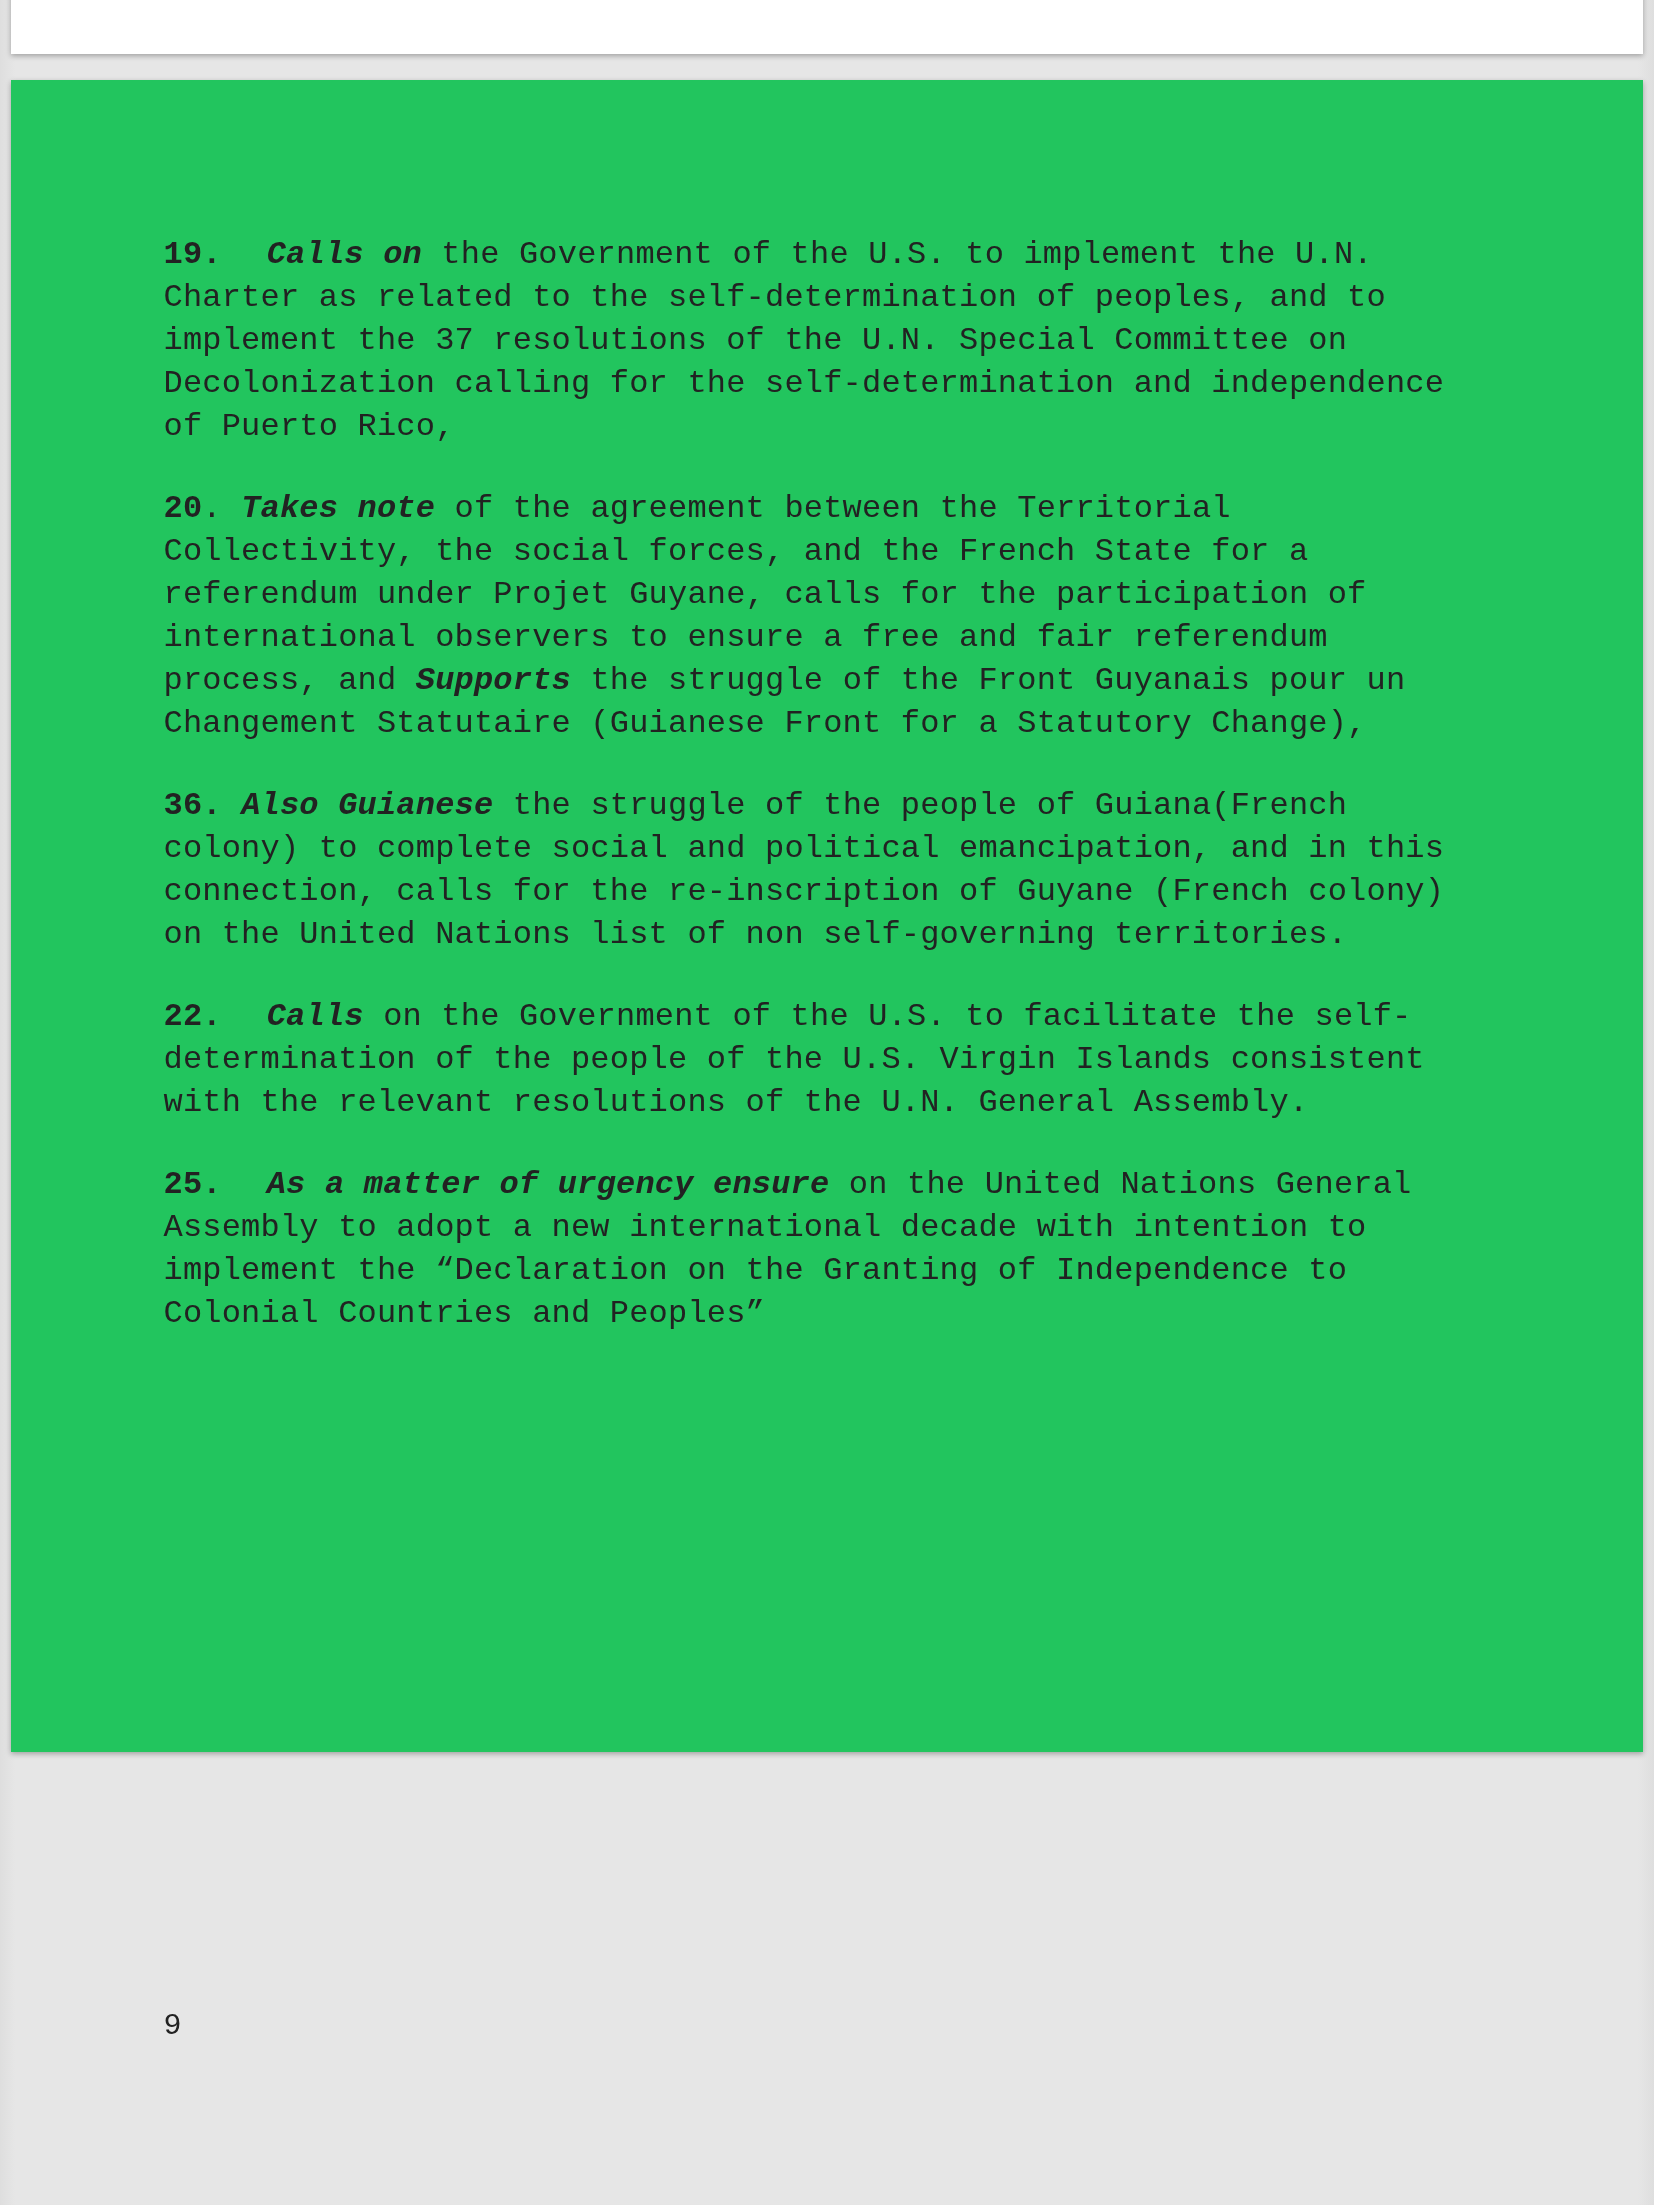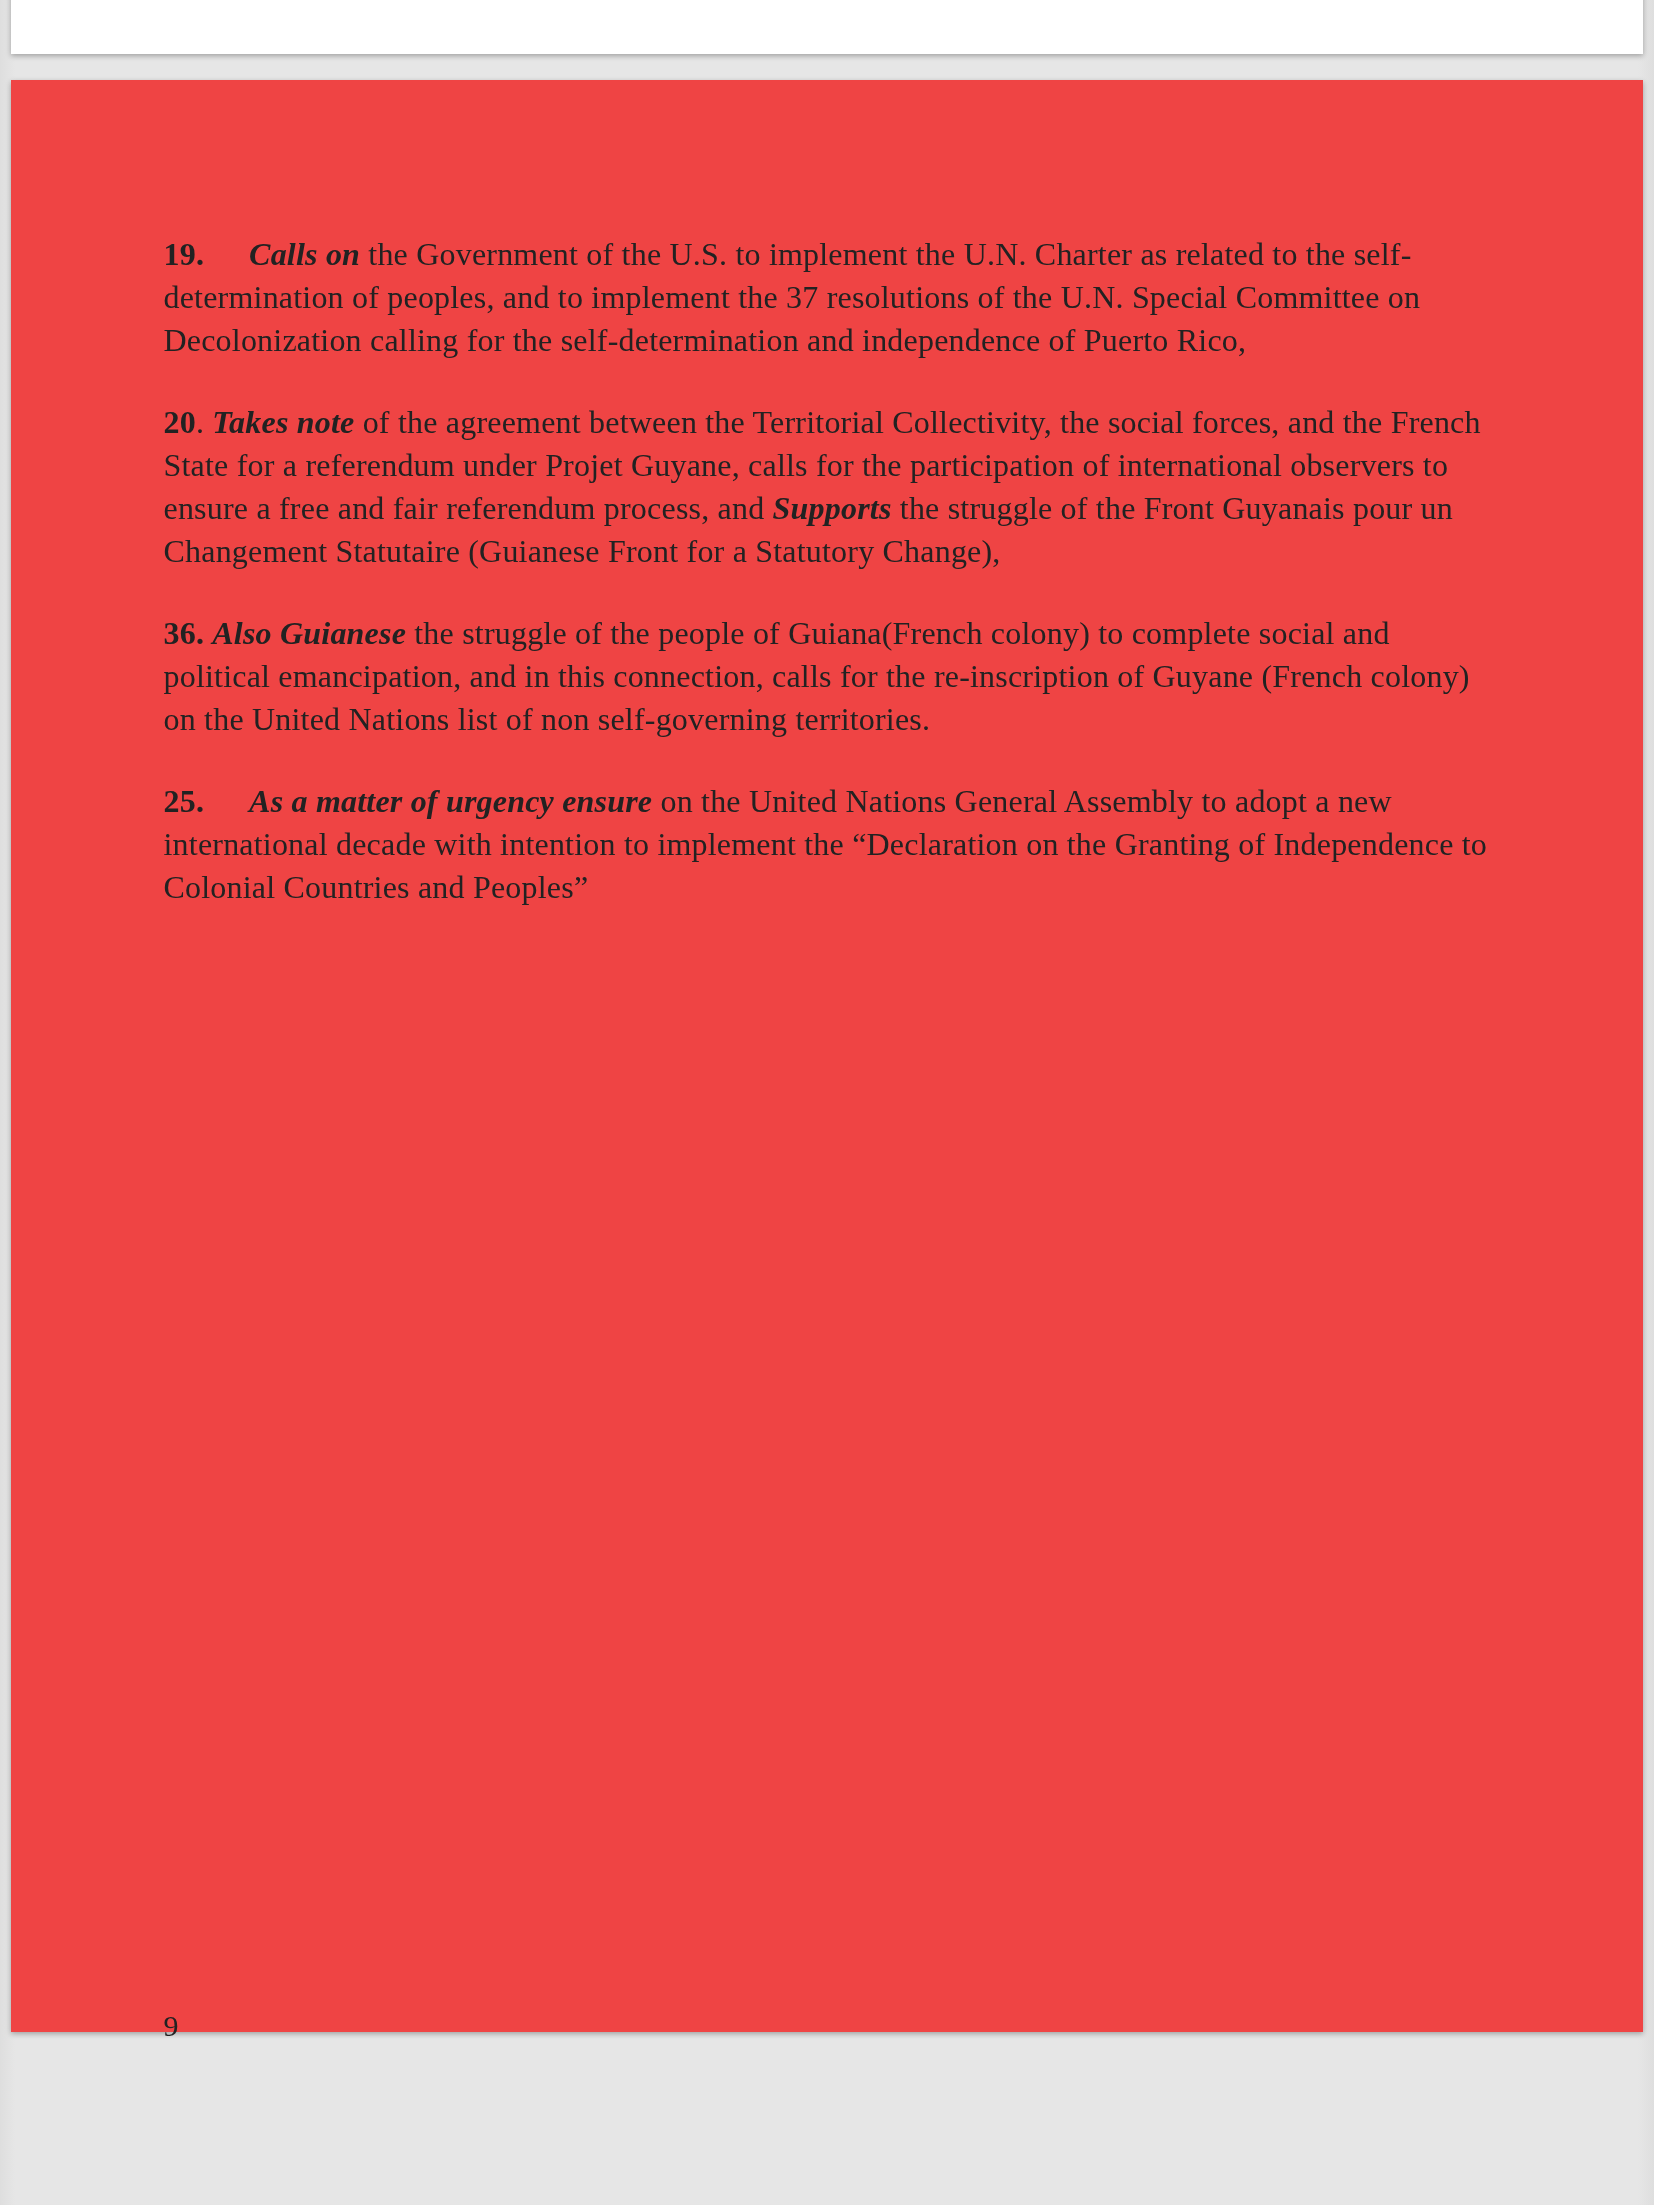--- a/index.html
+++ b/index.html
@@ -26,23 +26,24 @@
     width: 1632px;
     height: 84px;
     background: #ffffff;
     box-shadow: 0 1.5px 5.3px rgba(0,0,0,0.30);
   }
   .doc-page {
     position: absolute;
     left: 10.5px;
     top: 80px;
     width: 1632px;
-    height: 1952px;
-    background: #ef4444;
+    height: 1672px;
+    background: #22c55e;
     box-shadow: 0 1.5px 5.3px rgba(0,0,0,0.30);
+    font-family: Liberation Mono, monospace;
   }
   .doc-content {
     position: absolute;
     left: 153px;
     top: 153px;
     width: 1328px;
     color: #222222;
     font-size: 32px;
     line-height: 43px;
     letter-spacing: 0.2px;
@@ -76,17 +77,18 @@
 
 <div class="viewer-bg"></div>
 
 <div class="prev-page"></div>
 
 <div class="doc-page">
   <div class="doc-content">
       <p class="para"><span class="num">19.</span><span class="tabgap"></span><span class="bi">Calls on</span><span class="txt"> the Government of the U.S. to implement the U.N. Charter as related to the self-determination of peoples, and to implement the 37 resolutions of the U.N. Special Committee on Decolonization calling for the self-determination and independence of Puerto Rico,</span></p>
       <p class="para"><span class="num">20</span><span class="txt">. </span><span class="bi">Takes note</span><span class="txt"> of the agreement between the Territorial Collectivity, the social forces, and the French State for a referendum under Projet Guyane, calls for the participation of international observers to ensure a free and fair referendum process, and </span><span class="bi">Supports</span><span class="txt"> the struggle of the Front Guyanais pour un Changement Statutaire (Guianese Front for a Statutory Change),</span></p>
       <p class="para"><span class="num">36.</span><span class="txt"> </span><span class="bi">Also Guianese</span><span class="txt"> the struggle of the people of Guiana(French colony) to complete social and political emancipation, and in this connection, calls for the re-inscription of Guyane (French colony) on the United Nations list of non self-governing territories.</span></p>
+      <p class="para"><span class="num">22.</span><span class="tabgap"></span><span class="bi">Calls</span><span class="txt"> on the Government of the U.S. to facilitate the self-determination of the people of the U.S. Virgin Islands consistent with the relevant resolutions of the U.N. General Assembly.</span></p>
       <p class="para"><span class="num">25.</span><span class="tabgap"></span><span class="bi">As a matter of urgency ensure</span><span class="txt"> on the United Nations General Assembly to adopt a new international decade with intention to implement the “Declaration on the Granting of Independence to Colonial Countries and Peoples”</span></p>
     </div>
   <div class="page-number">9</div>
 </div>
 
 
 </body></html>

